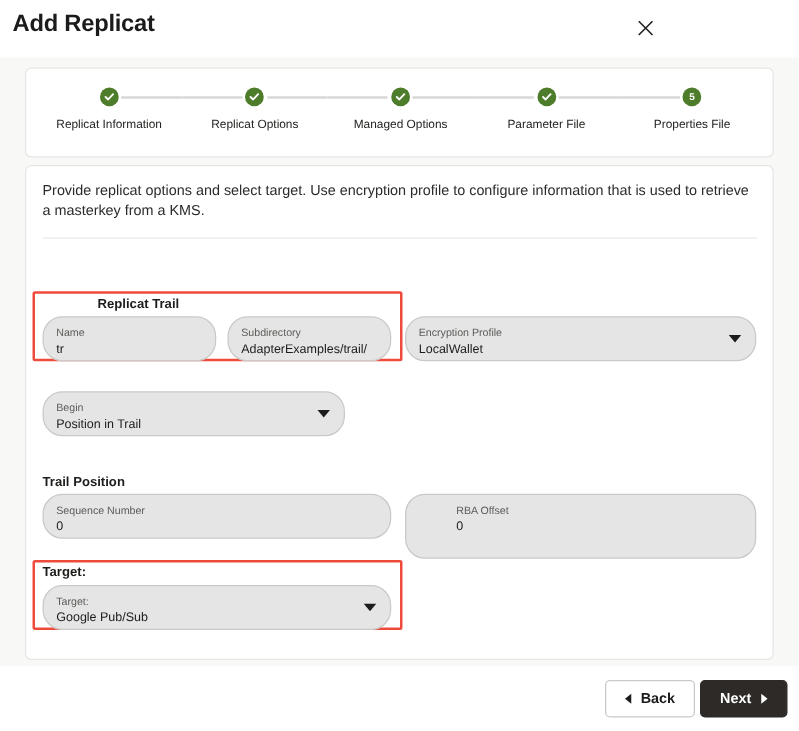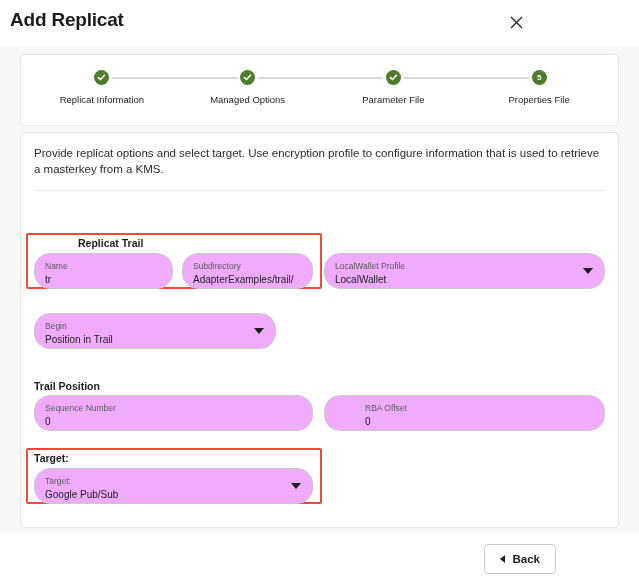--- a/index.html
+++ b/index.html
@@ -129,21 +129,21 @@
   
   .sec-label {
     position: absolute;
     font-size: 10.5px; font-weight: bold; color: #1d1d1b;
     white-space: nowrap;
   }
 
   
   .field {
     position: absolute;
-    background: #f0abfc;
+    background: #e5e5e5;
     border: 1px solid #c9c9c7;
     border-radius: 16px;
     padding: 7px 10px 6px 10px;
     overflow: hidden;
     cursor: text;
   }
   .field.select { cursor: pointer; }
   .f-label {
     font-size: 8.5px; color: #5b5b58;
     line-height: 11px;
@@ -232,40 +232,50 @@
         <div class="step">
           <div class="step-line right"></div>
           <div class="step-dot">
             <svg class="chk" width="9" height="9" viewBox="0 0 10 10" aria-hidden="true">
               <path d="M1.6 5.1 L3.9 7.3 L8.3 2.6" stroke="#fff" stroke-width="1.7" fill="none" stroke-linecap="round" stroke-linejoin="round"></path>
             </svg>
           </div>
           <div class="step-label">Replicat Information</div>
         </div>
 
-
         <div class="step">
           <div class="step-line left"></div>
           <div class="step-line right"></div>
           <div class="step-dot">
             <svg class="chk" width="9" height="9" viewBox="0 0 10 10" aria-hidden="true">
               <path d="M1.6 5.1 L3.9 7.3 L8.3 2.6" stroke="#fff" stroke-width="1.7" fill="none" stroke-linecap="round" stroke-linejoin="round"></path>
             </svg>
           </div>
-          <div class="step-label">Managed Options</div>
+          <div class="step-label">Replicat Options</div>
         </div>
 
         <div class="step">
           <div class="step-line left"></div>
           <div class="step-line right"></div>
           <div class="step-dot">
             <svg class="chk" width="9" height="9" viewBox="0 0 10 10" aria-hidden="true">
               <path d="M1.6 5.1 L3.9 7.3 L8.3 2.6" stroke="#fff" stroke-width="1.7" fill="none" stroke-linecap="round" stroke-linejoin="round"></path>
             </svg>
           </div>
+          <div class="step-label">Managed Options</div>
+        </div>
+
+        <div class="step">
+          <div class="step-line left"></div>
+          <div class="step-line right"></div>
+          <div class="step-dot">
+            <svg class="chk" width="9" height="9" viewBox="0 0 10 10" aria-hidden="true">
+              <path d="M1.6 5.1 L3.9 7.3 L8.3 2.6" stroke="#fff" stroke-width="1.7" fill="none" stroke-linecap="round" stroke-linejoin="round"></path>
+            </svg>
+          </div>
           <div class="step-label">Parameter File</div>
         </div>
 
         <div class="step">
           <div class="step-line left"></div>
           <div class="step-dot">
             <span class="step-num">5</span>
           </div>
           <div class="step-label">Properties File</div>
         </div>
@@ -286,39 +296,39 @@
         <span class="f-label">Name</span>
         <span class="f-value">tr</span>
       </div>
 
       <div class="field" style="left:161px; top:120px; width:131px; height:36px;">
         <span class="f-label">Subdirectory</span>
         <span class="f-value">AdapterExamples/trail/</span>
       </div>
 
       <div class="field select" style="left:303px; top:120px; width:281px; height:36px;">
-        <span class="f-label">LocalWallet Profile</span>
+        <span class="f-label">Encryption Profile</span>
         <span class="f-value">LocalWallet</span>
         <span class="caret"></span>
       </div>
 
       <div class="field select" style="left:13px; top:180px; width:242px; height:36px;">
         <span class="f-label">Begin</span>
         <span class="f-value">Position in Trail</span>
         <span class="caret"></span>
       </div>
 
       <div class="sec-label" style="left:13px; top:247px;">Trail Position</div>
 
       <div class="field" style="left:13px; top:262px; width:279px; height:36px;">
         <span class="f-label">Sequence Number</span>
         <span class="f-value">0</span>
       </div>
 
-      <div class="field" style="left:303px; top:262px; width:281px; height:36px;padding-left:40px;">
+      <div class="field" style="left:303px; top:262px; width:281px; height:52px;padding-left:40px;">
         <span class="f-label">RBA Offset</span>
         <span class="f-value">0</span>
       </div>
 
       <div class="hl hl-target"></div>
 
       <div class="sec-label" style="left:13px; top:319px;">Target:</div>
 
       <div class="field select" style="left:13px; top:335px; width:279px; height:36px;">
         <span class="f-label">Target:</span>
@@ -327,15 +337,19 @@
       </div>
 
     </div>
   </div>
 
   <div class="footer">
     <div class="btn btn-back">
       <span class="tri-l"></span>
       <span>Back</span>
     </div>
+    <div class="btn btn-next">
+      <span>Next</span>
+      <span class="tri-r"></span>
+    </div>
   </div>
 
 </div>
 
 </body></html>

